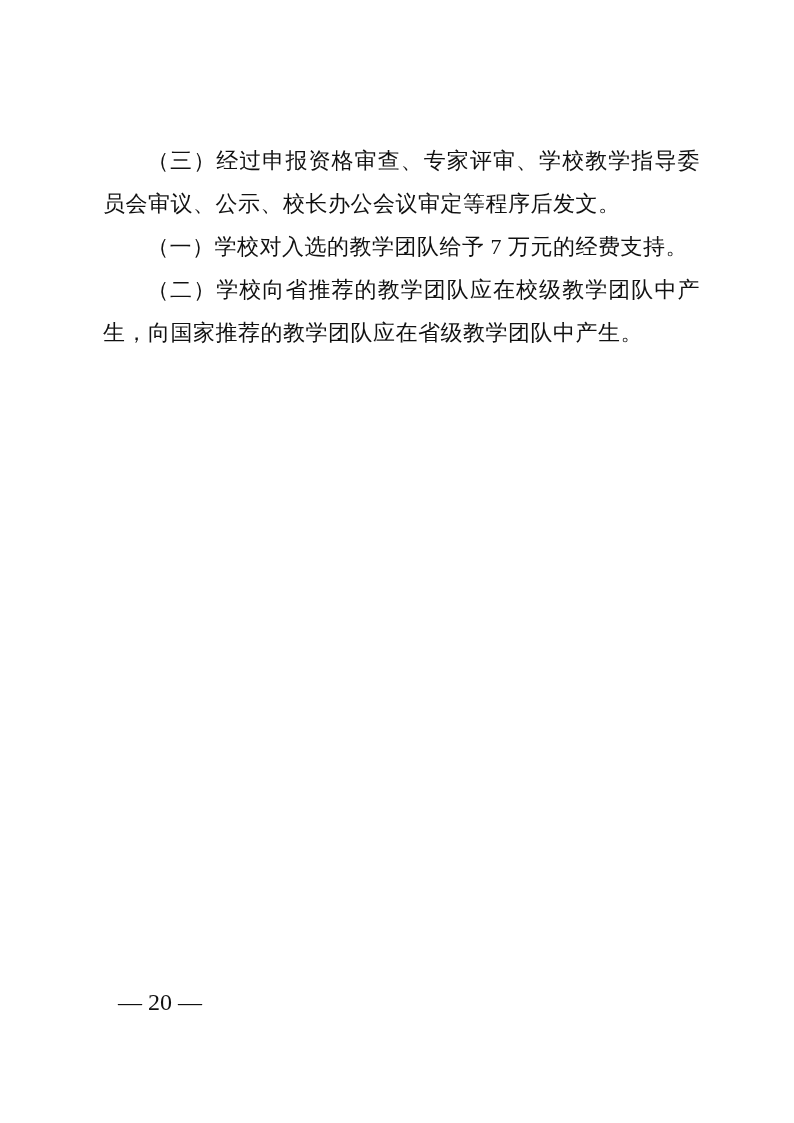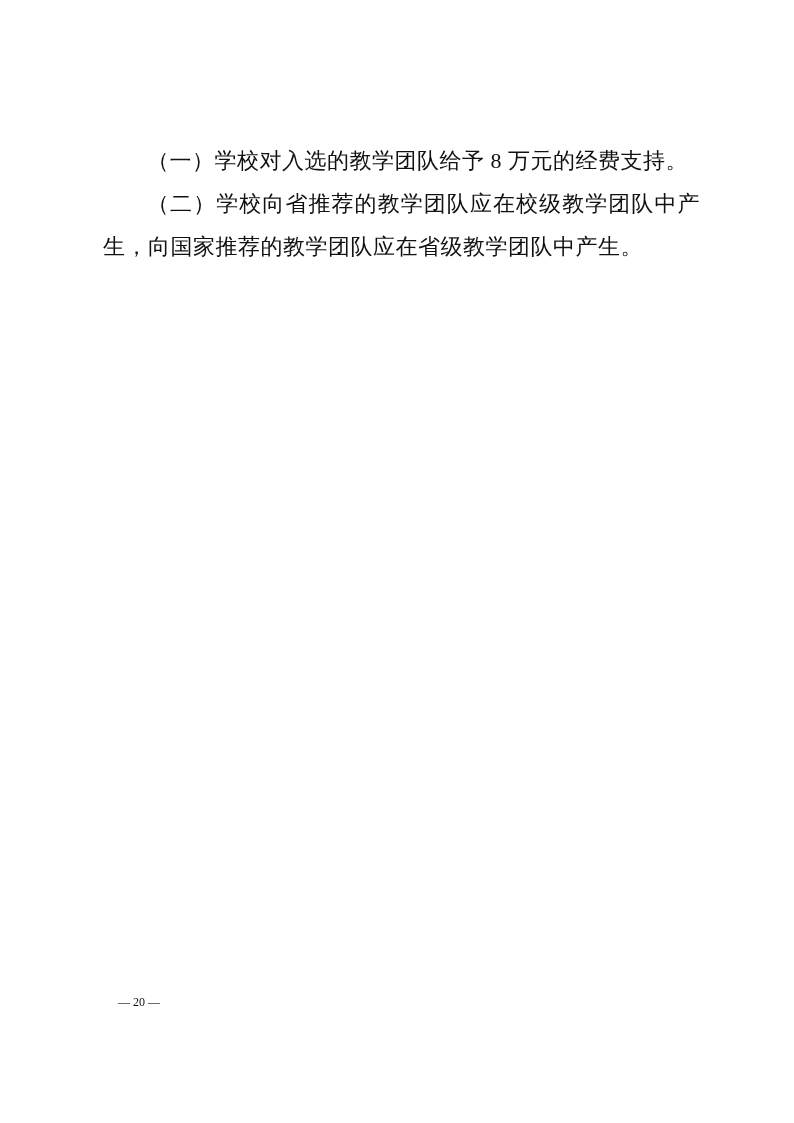--- a/index.html
+++ b/index.html
@@ -40,27 +40,28 @@
     line-height: 43px;
     text-indent: 2em;
     letter-spacing: 1px;
     color: #111111;
   }
   .footer {
     position: absolute;
     left: 118px;
     top: 988px;
     font-family: "Liberation Serif", "DejaVu Serif", serif;
-    font-size: 12px;
+    font-size: 24px;
     line-height: 28px;
     color: #111111;
   }
 </style>
 </head>
 <body>
 
 <div class="page">
   <div class="content">
-    <p class="body-para">（一）学校对入选的教学团队给予 8 万元的经费支持。</p>
+    <p class="body-para">（三）经过申报资格审查、专家评审、学校教学指导委员会审议、公示、校长办公会议审定等程序后发文。</p>
+    <p class="body-para">（一）学校对入选的教学团队给予 7 万元的经费支持。</p>
     <p class="body-para">（二）学校向省推荐的教学团队应在校级教学团队中产生，向国家推荐的教学团队应在省级教学团队中产生。</p>
   </div>
   <div class="footer">— 20 —</div>
 </div>
 
 </body></html>

